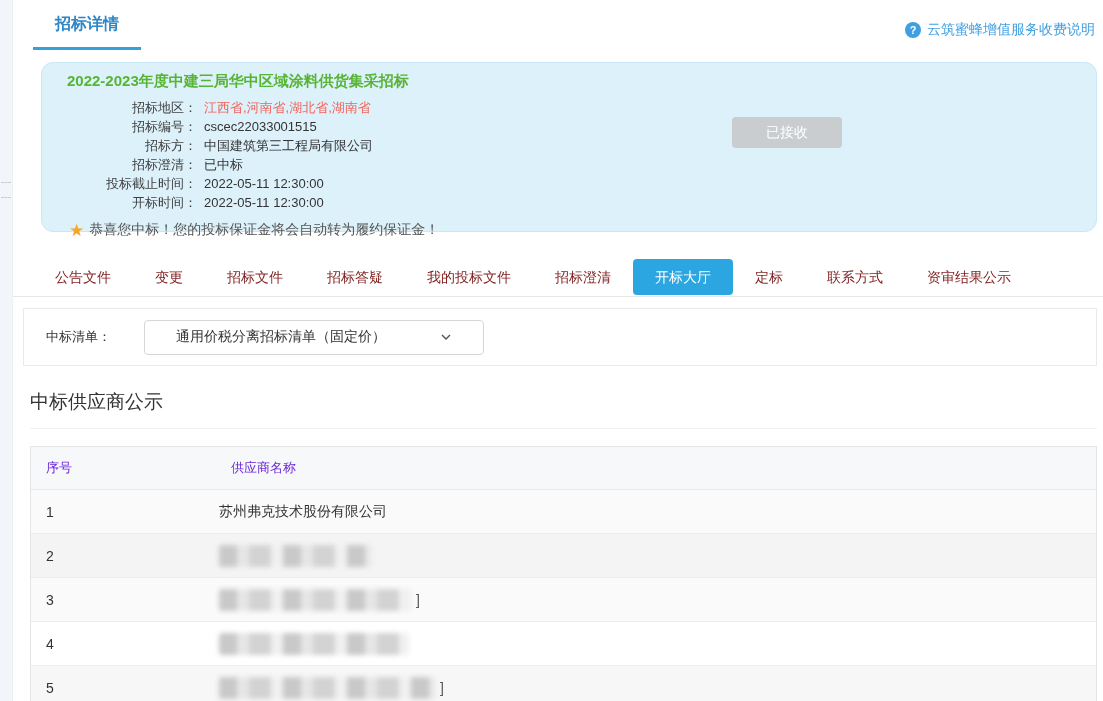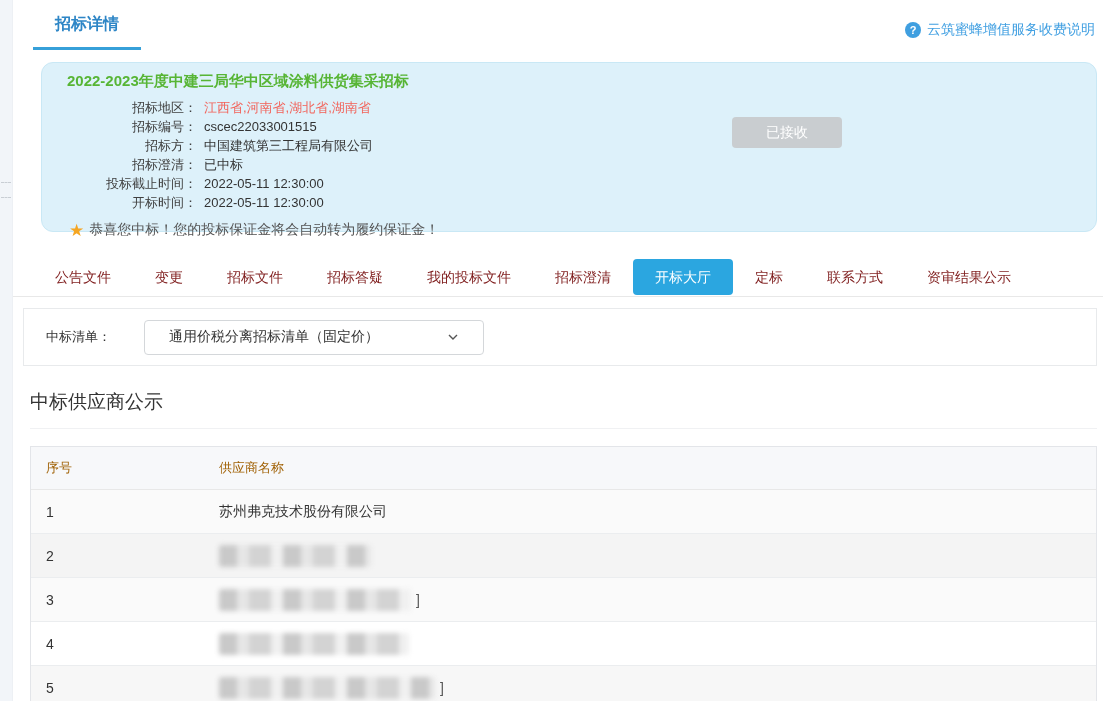--- a/index.html
+++ b/index.html
@@ -57,31 +57,31 @@
   .tab{padding:0 22px;font-size:14px;color:#7f1d1d;line-height:36px;height:36px;
     cursor:pointer;white-space:nowrap;}
   .tab.active{background:var(--active-tab);color:#fff;border-radius:4px;}
 
   
   .selector-box{margin:11px 6px 0 10px;height:58px;border:1px solid #e8eaec;
     display:flex;align-items:center;padding-left:22px;gap:20px;}
   .selector-label{font-size:13px;color:#333;}
   .select{margin-left:13px;width:340px;height:35px;border:1px solid #d4d7da;
     border-radius:4px;background:#fff;display:flex;align-items:center;
-    justify-content:space-between;padding:0 24px;font-size:14px;color:#333;cursor:pointer;}
+    justify-content:space-between;padding:0 31px;font-size:14px;color:#333;cursor:pointer;}
   .chev{width:12px;height:12px;flex:none;}
 
   
   .section-title{margin:23px 6px 0 17px;font-size:19px;color:#333;
     padding-bottom:13px;border-bottom:1px solid #f0f1f3;}
 
   
   .table{margin:17px 6px 0 17px;border:1px solid #e3e5e9;}
   .thead{height:43px;background:#f7f8fa;display:flex;align-items:center;
-    font-size:13px;color:#a16207;border-bottom:1px solid #e8e8e8;}
+    font-size:13px;color:#6d28d9;border-bottom:1px solid #e8e8e8;gap:12px;}
   .col-no{width:188px;padding-left:15px;flex:none;}
   .col-name{flex:1;}
   .trow{height:44px;display:flex;align-items:center;font-size:14px;color:#333;
     border-bottom:1px solid #ebedef;}
   .trow:last-child{border-bottom:none;}
   .trow:nth-child(1){background:#fafafa;}
   .trow:nth-child(2){background:#f4f4f4;}
   .trow:nth-child(3){background:#fafafa;}
   .trow:nth-child(4){background:#ffffff;}
   .trow:nth-child(5){background:#f7f7f7;}

